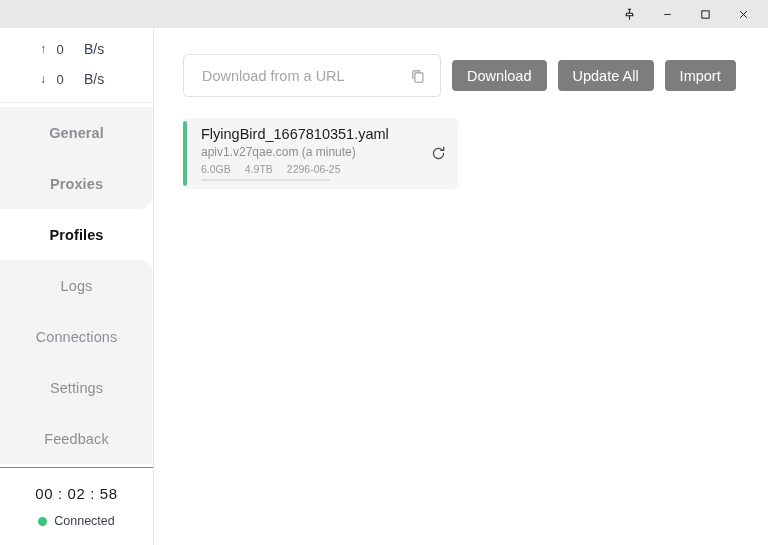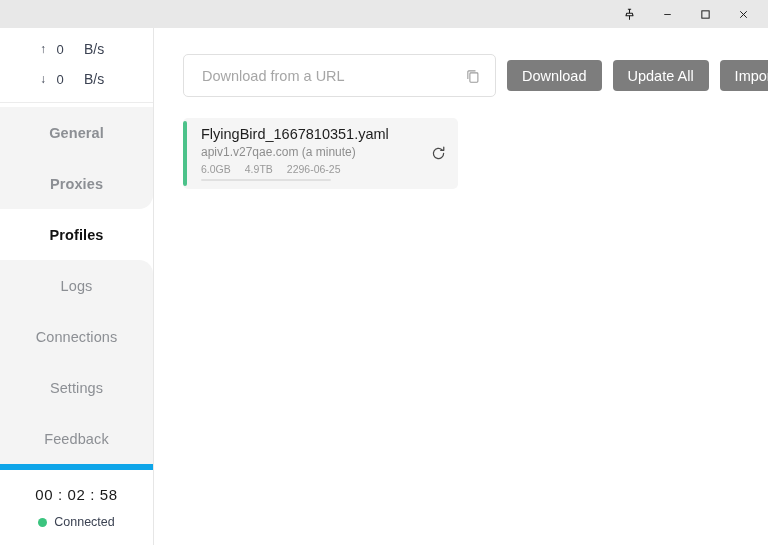--- a/index.html
+++ b/index.html
@@ -106,21 +106,21 @@
     letter-spacing: 0.1px;
     cursor: default;
   }
   .nav-item.active {
     background: #ffffff;
     color: #111111;
     font-weight: bold;
   }
 
   .footer {
-    border-top: 6px solid #0ea5e9;
+    border-top: 1px solid #0ea5e9;
     height: 77px;
     display: flex;
     flex-direction: column;
     align-items: center;
     justify-content: center;
     gap: 12px;
   }
   .timer {
     font-size: 15px;
     color: #1a1a1a;
@@ -146,21 +146,21 @@
     background: #ffffff;
     padding: 26px 0 0 29px;
     box-sizing: border-box;
   }
   .toolbar {
     display: flex;
     align-items: center;
     gap: 11px;
   }
   .url-box {
-    width: 313px;
+    width: 258px;
     height: 43px;
     border: 1px solid #e0e0e0;
     border-radius: 5px;
     background: #ffffff;
     display: flex;
     align-items: center;
     padding: 0 12px 0 16px;
     box-sizing: border-box;
   }
   .url-input {

